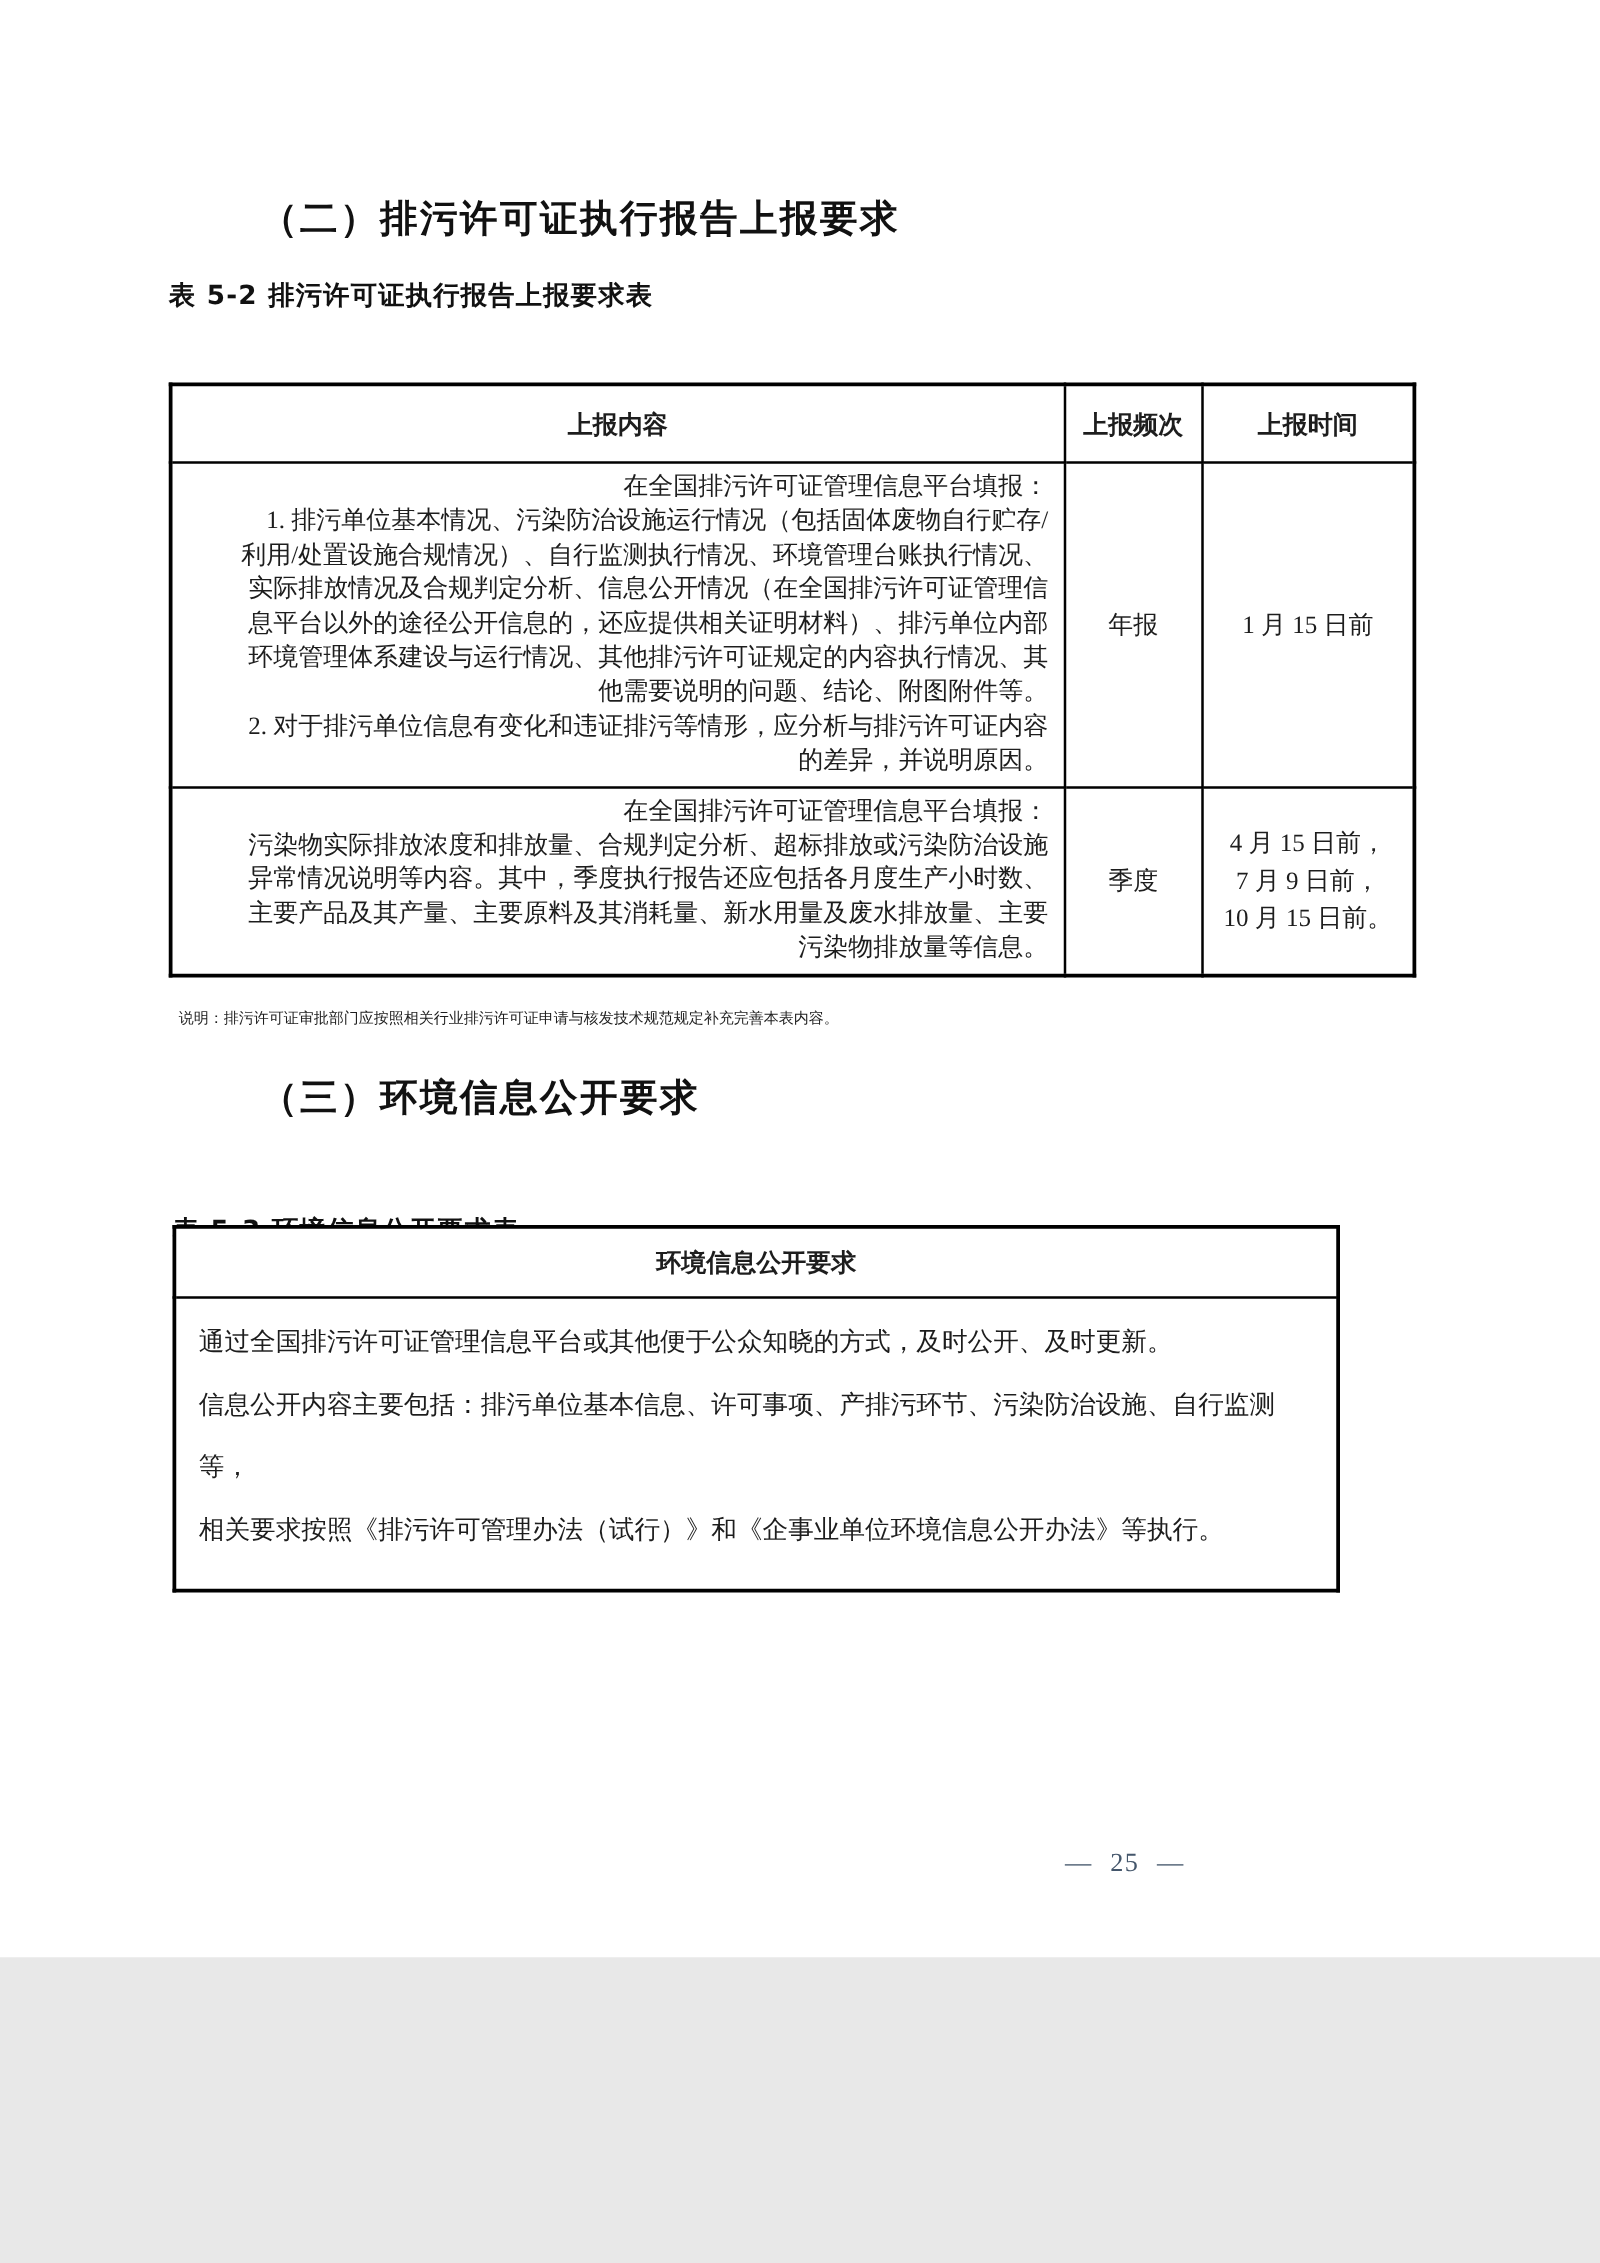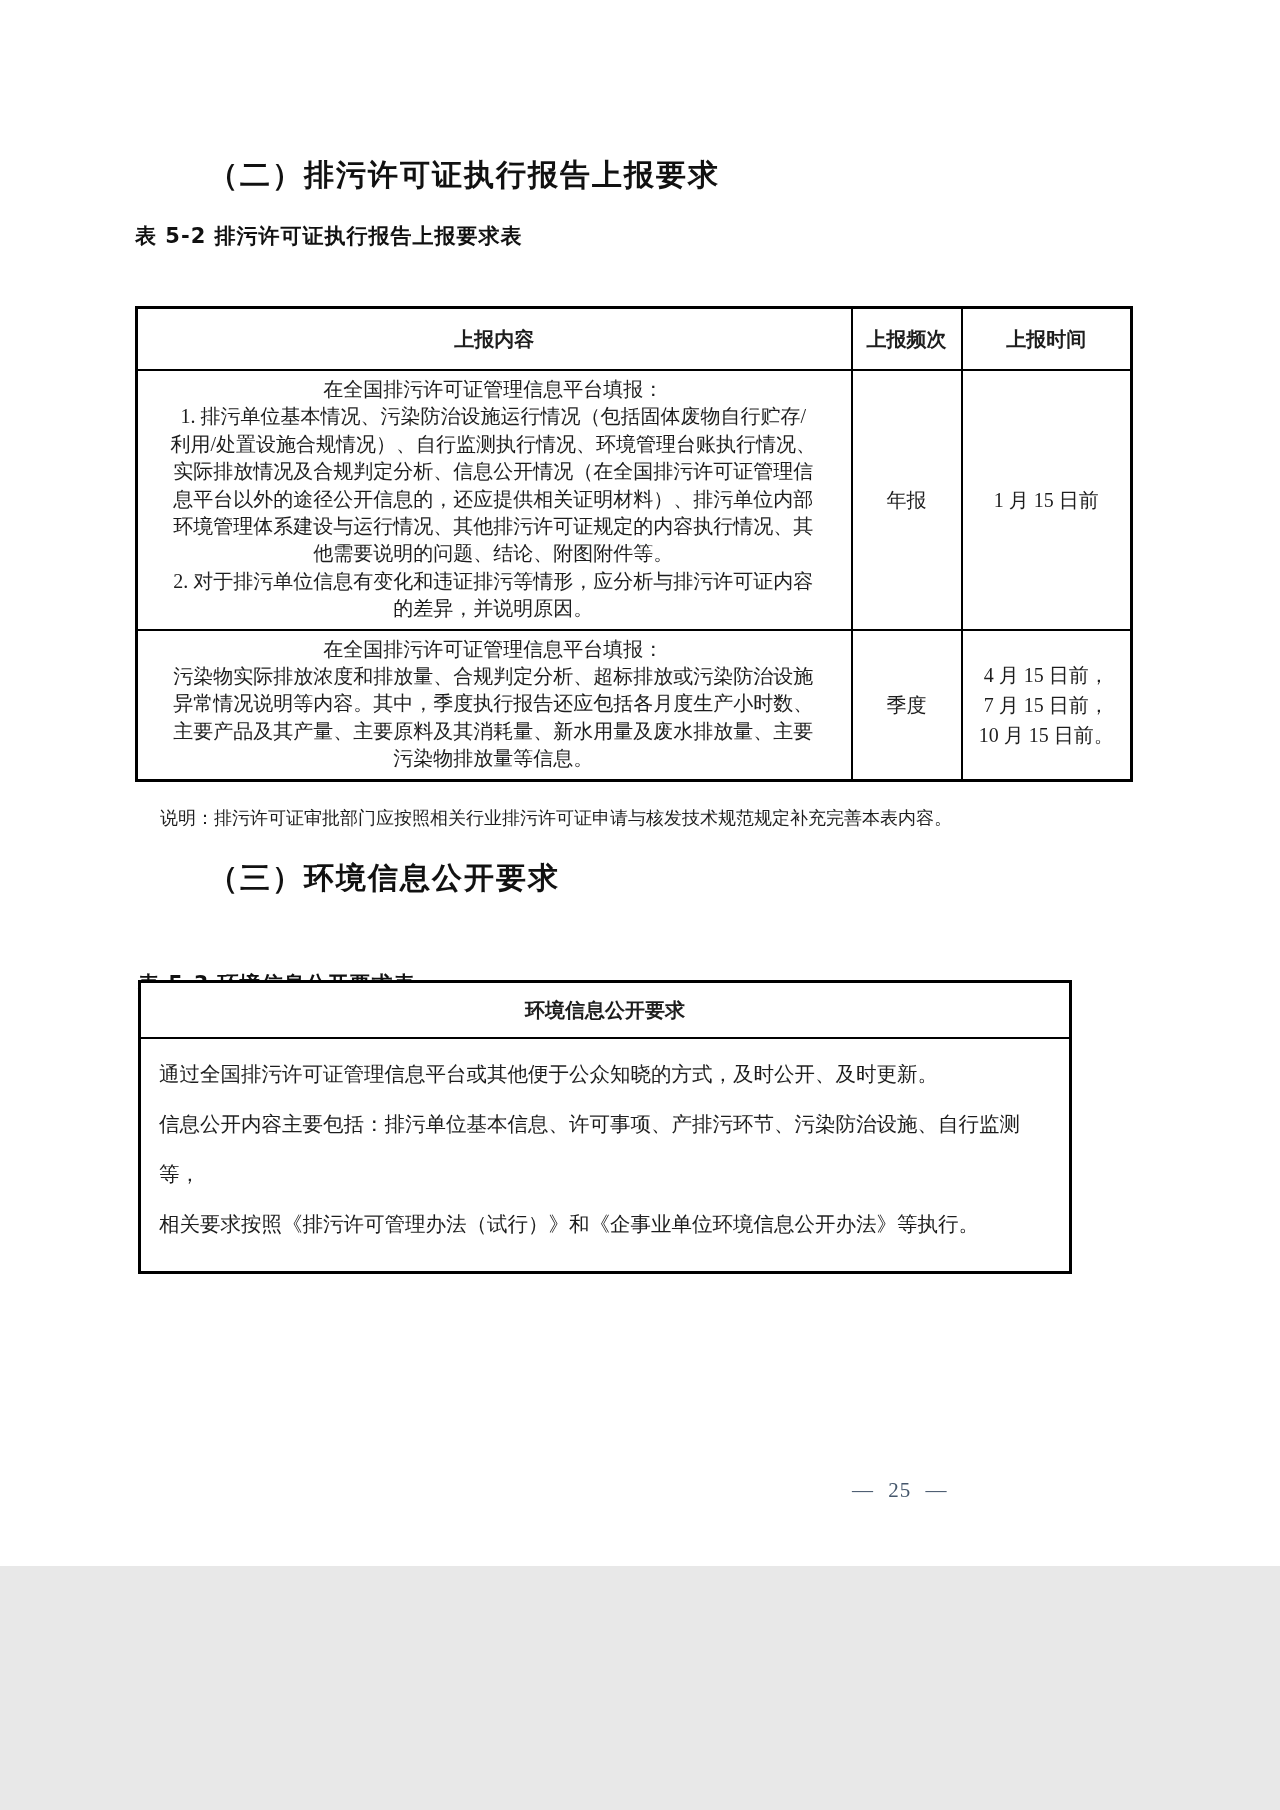--- a/index.html
+++ b/index.html
@@ -56,21 +56,21 @@
     vertical-align: middle;
     height: 56px;
     padding: 2px 14px;
     line-height: 26px;
   }
   #table-5-2 td.content-cell {
     vertical-align: top;
     padding: 5px 12px 6px 10px;
     font-size: 20px;
     line-height: 27.4px;
-    text-align: center;
+    text-align: right;
   }
   #table-5-2 td.freq-cell, #table-5-2 td.time-cell {
     text-align: center;
     vertical-align: middle;
     font-size: 20px;
     line-height: 30px;
     padding: 2px 4px;
     border-radius: 24px;
   }
   .text-line { white-space: normal; }
@@ -89,22 +89,22 @@
     vertical-align: top;
     text-align: left;
     padding: 10px 14px 22px 18px;
     font-size: 20.5px;
     line-height: 50px;
   }
 
   #note-line {
     position: absolute;
     top: 806px;
-    left: 160px;
-    font-size: 18px;
+    left: 143px;
+    font-size: 12px;
     color: #1d1d1d;
     white-space: nowrap;
   }
   #page-number {
     position: absolute;
     top: 1478px;
     left: 852px;
     font-size: 21px;
     color: #44566b;
     letter-spacing: 1px;
@@ -156,21 +156,21 @@
         <td class="content-cell">
           <div class="text-line">在全国排污许可证管理信息平台填报：</div>
           <div class="text-line">污染物实际排放浓度和排放量、合规判定分析、超标排放或污染防治设施</div>
           <div class="text-line">异常情况说明等内容。其中，季度执行报告还应包括各月度生产小时数、</div>
           <div class="text-line">主要产品及其产量、主要原料及其消耗量、新水用量及废水排放量、主要</div>
           <div class="text-line">污染物排放量等信息。</div>
         </td>
         <td class="freq-cell">季度</td>
         <td class="time-cell">
           <div class="text-line">4 月 15 日前，</div>
-          <div class="text-line">7 月 15 日前，</div>
+          <div class="text-line">7 月 9 日前，</div>
           <div class="text-line">10 月 15 日前。</div>
         </td>
       </tr>
     </tbody>
   </table>
 
   <div id="note-line">说明：排污许可证审批部门应按照相关行业排污许可证申请与核发技术规范规定补充完善本表内容。</div>
 
   <div id="heading-3" class="section-heading">（三）环境信息公开要求</div>
 

